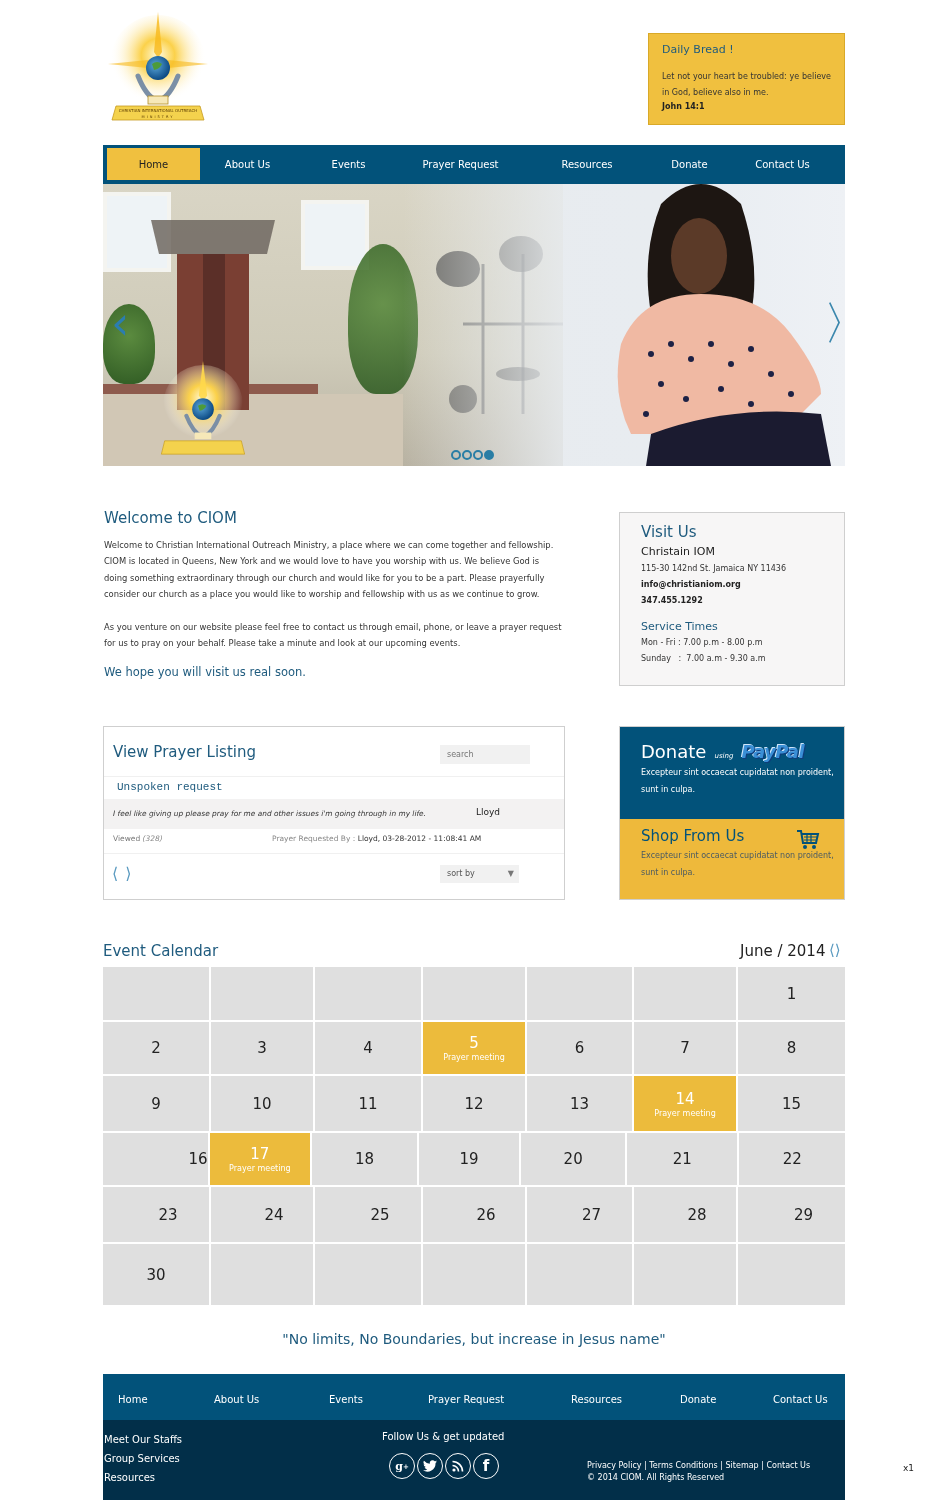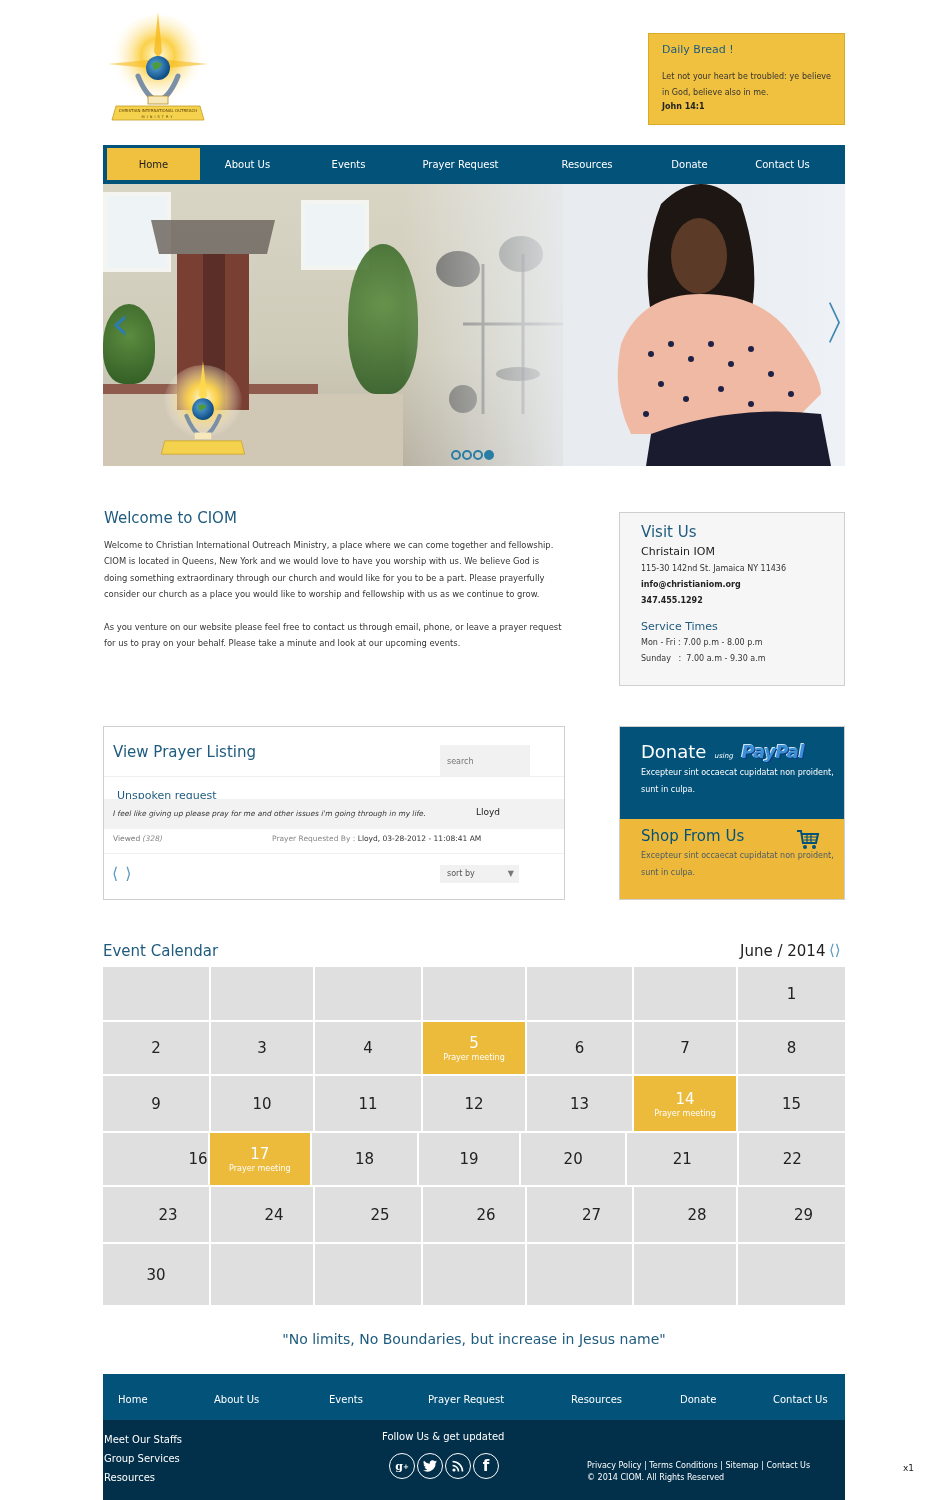--- a/index.html
+++ b/index.html
@@ -55,23 +55,23 @@
   .visit { left: 619px; top: 512px; width: 226px; height: 174px; background: #f7f6f6; border: 1px solid #cfcfcf; padding: 10px 0 0 21px; }
   .visit h3 { font-size: 15px; font-weight: normal; color: #1f5b7e; margin-bottom: 4px; }
   .visit .name { font-size: 11px; color: #222; margin-bottom: 3px; }
   .visit .line { font-size: 8px; color: #333; line-height: 16px; }
   .visit .bold { color: #222; font-weight: bold; }
   .visit h4 { font-size: 11px; font-weight: normal; color: #1f5b7e; margin-top: 11px; margin-bottom: 2px; }
 
   
   .prayer { left: 103px; top: 726px; width: 462px; height: 174px; border: 1px solid #cfcfcf; background: #fff; }
   .prayer h3 { position: absolute; left: 9px; top: 16px; font-size: 15px; font-weight: normal; color: #1f5b7e; }
-  .prayer .search { position: absolute; left: 336px; top: 18px; width: 90px; height: 32px; background: #f1f1f1; border: none; font-size: 8px; color: #555; padding-left: 7px; font-family: "DejaVu Sans", sans-serif; }
+  .prayer .search { position: absolute; left: 336px; top: 18px; width: 90px; height: 19px; background: #f1f1f1; border: none; font-size: 8px; color: #555; padding-left: 7px; font-family: "DejaVu Sans", sans-serif; }
   .prayer .sep1 { position: absolute; left: 0; top: 49px; width: 100%; height: 1px; background: #f0f0f0; }
-  .prayer .subject { position: absolute; left: 13px; top: 62px; font-size: 11px; color: #1f5b7e; }
+  .prayer .subject { position: absolute; left: 13px; top: 54px; font-size: 11px; color: #1f5b7e; font-family: Liberation Mono, monospace; }
   .prayer .msgrow { position: absolute; left: 0; top: 72px; width: 100%; height: 30px; background: #f3f2f2; }
   .prayer .msg { position: absolute; left: 9px; top: 10px; font-size: 7.4px; font-style: italic; color: #333; }
   .prayer .who { position: absolute; left: 360px; top: 8px; font-size: 9px; color: #222; padding-left: 12px; }
   .prayer .viewed { position: absolute; left: 9px; top: 107px; font-size: 7.5px; color: #777; }
   .prayer .viewed em { color: #888; }
   .prayer .reqby { position: absolute; left: 168px; top: 107px; font-size: 7.5px; color: #888; }
   .prayer .reqby span { color: #333; }
   .prayer .sep2 { position: absolute; left: 0; top: 126px; width: 100%; height: 1px; background: #f0f0f0; }
   .prayer .pager { position: absolute; left: 8px; top: 137px; font-size: 16px; color: #5a9ac0; letter-spacing: 1px; cursor: pointer; }
   .prayer .sort { position: absolute; left: 336px; top: 138px; width: 79px; height: 18px; background: #f1f1f1; font-size: 8px; color: #555; padding: 4px 0 0 7px; }
@@ -227,20 +227,21 @@
     <span class="dot"></span>
     <span class="dot"></span>
     <span class="dot on"></span>
   </div>
 </div>
 
 <section class="abs welcome">
   <h2>Welcome to CIOM</h2>
   <p>Welcome to Christian International Outreach Ministry, a place where we can come together and fellowship. CIOM is located in Queens, New York and we would love to have you worship with us. We believe God is doing something extraordinary through our church and would like for you to be a part. Please prayerfully consider our church as a place you would like to worship and fellowship with us as we continue to grow.</p>
   <p>As you venture on our website please feel free to contact us through email, phone, or leave a prayer request for us to pray on your behalf. Please take a minute and look at our upcoming events.</p>
+  <div class="tag">We hope you will visit us real soon.</div>
 </section>
 
 <aside class="abs visit">
   <h3>Visit Us</h3>
   <div class="name">Christain IOM</div>
   <div class="line">115-30 142nd St. Jamaica NY 11436</div>
   <div class="line bold">info@christianiom.org</div>
   <div class="line bold">347.455.1292</div>
   <h4>Service Times</h4>
   <div class="line" style="white-space:pre;">Mon - Fri : 7.00 p.m - 8.00 p.m</div>

